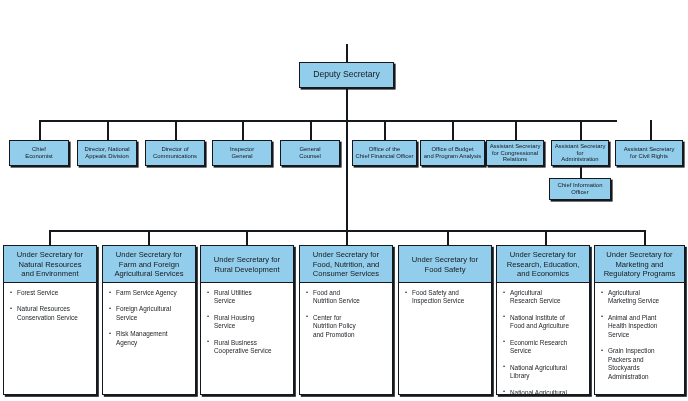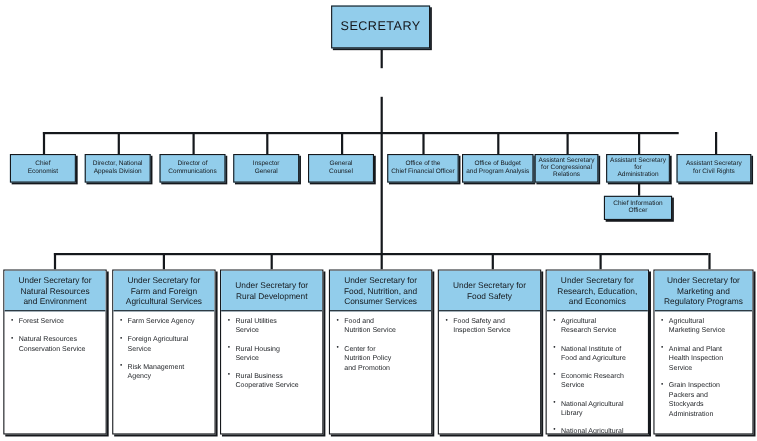--- a/index.html
+++ b/index.html
@@ -137,24 +137,24 @@
   <div class="ln ln-h" style="left:49px; top:230.2px; width:595px;"></div>
 
   <div class="ln ln-v" style="left:49px; top:230px; height:15px;"></div>
   <div class="ln ln-v" style="left:148px; top:230px; height:15px;"></div>
   <div class="ln ln-v" style="left:246px; top:230px; height:15px;"></div>
   <div class="ln ln-v" style="left:346.2px; top:230px; height:15px;"></div>
   <div class="ln ln-v" style="left:447px; top:230px; height:15px;"></div>
   <div class="ln ln-v" style="left:545px; top:230px; height:15px;"></div>
   <div class="ln ln-v" style="left:644px; top:230px; height:15px;"></div>
 
-  <div class="box secretary" style="left:301px; top:5px; width:90px; height:39px;">
-    <span>SECRETARY</span>
-  </div>
-
+
+  <div class="box deputy" style="left:299px; top:62px; width:95px; height:26px;">
+    <span>Deputy Secretary</span>
+  </div>
 
   <div class="box staff-box" style="left:9px; top:140px; width:60px; height:26px;">
     <span>Chief
 Economist</span>
   </div>
   <div class="box staff-box" style="left:77px; top:140px; width:60px; height:26px;">
     <span>Director, National
 Appeals Division</span>
   </div>
   <div class="box staff-box" style="left:145px; top:140px; width:60px; height:26px;">

